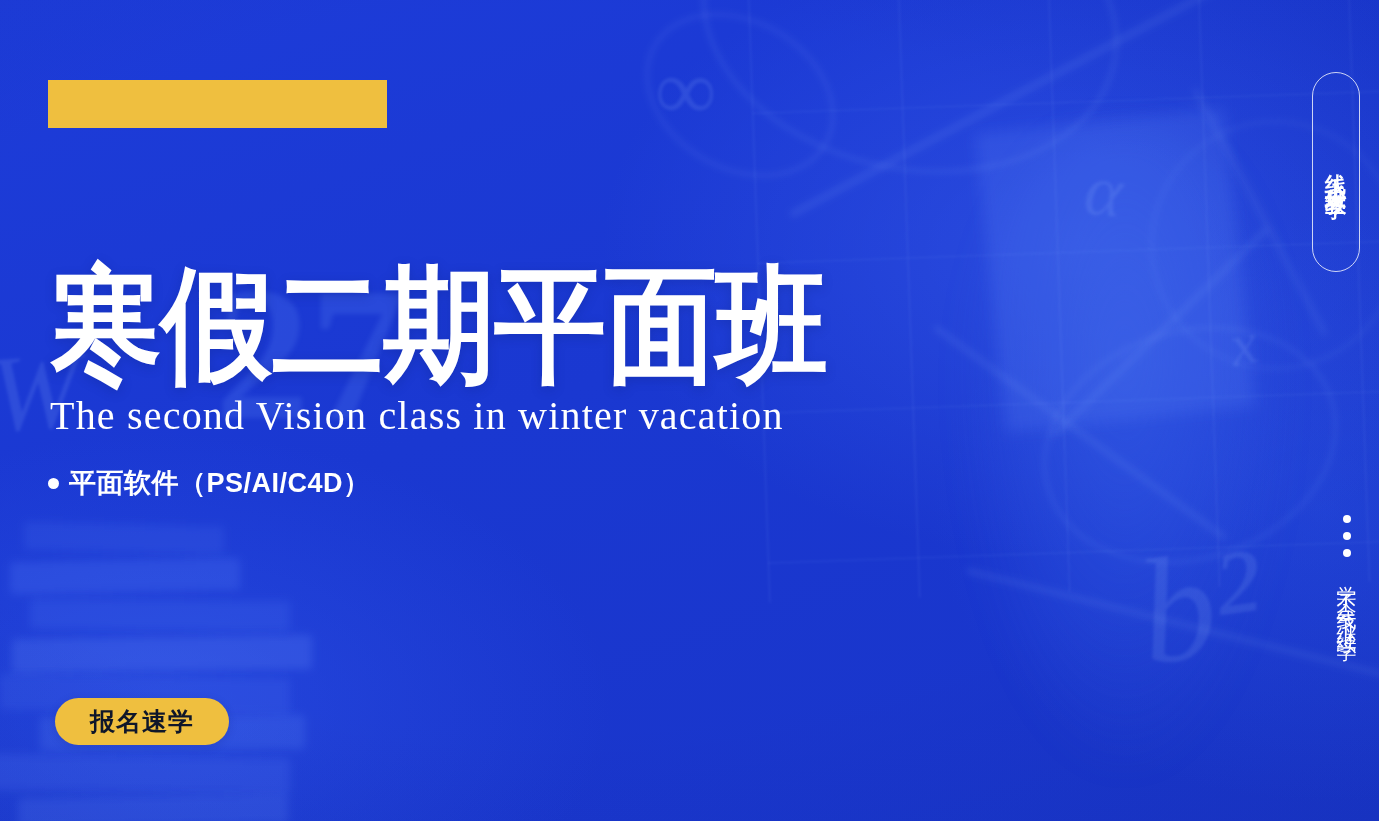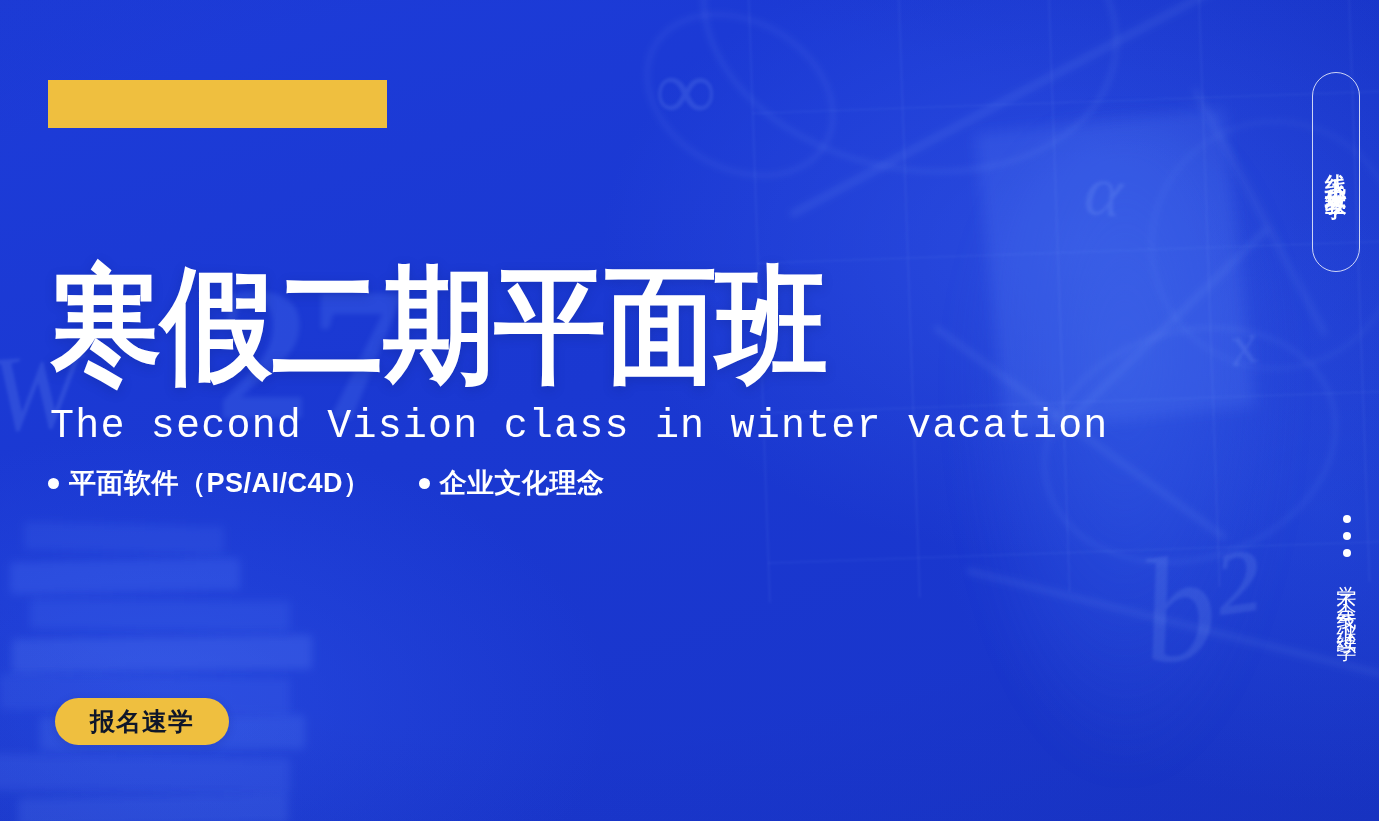--- a/index.html
+++ b/index.html
@@ -137,35 +137,35 @@
     color:#ffffff;
     letter-spacing:-1px;
     font-family:"Liberation Sans","DejaVu Sans",sans-serif;
     white-space:nowrap;
     transform:scaleY(1.13);
     transform-origin:left top;
     text-shadow:0 2px 10px rgba(10,30,120,0.25);
   }
 
   .sub-title {
-    margin-top:28px;
+    margin-top:16px;
     font-size:40px;
     font-weight:400;
     color:#ffffff;
     letter-spacing:1.2px;
     white-space:nowrap;
-    font-family:Liberation Mono, monospace;
+    font-family:Liberation Serif, serif;
   }
 
   .features {
     position:absolute;
     left:48px; top:465px;
     display:flex;
     align-items:center;
-    gap:48px;
+    gap:60px;
     white-space:nowrap;
     justify-content:flex-end;
   }
   .feature {
     display:flex;
     align-items:center;
     gap:10px;
     font-size:27px;
     font-weight:700;
     color:#ffffff;
@@ -295,24 +295,20 @@
     <div class="title-block">
       <div class="main-title">寒假二期平面班</div>
       <div class="sub-title">The second Vision class in winter vacation</div>
     </div>
 
     <div class="features">
       <div class="feature">
         <span class="bullet-dot"></span>
         <span>平面软件（PS/AI/C4D）</span>
       </div>
-      <div class="feature">
-        <span class="bullet-dot"></span>
-        <span>企业文化理念</span>
-      </div>
     </div>
 
     <div class="cta-button">报名速学</div>
 
     <div class="vertical-badge">
       <div class="vertical-badge-text">线上小班教学</div>
     </div>
 
     <div class="vertical-note">
       <div class="dots">

